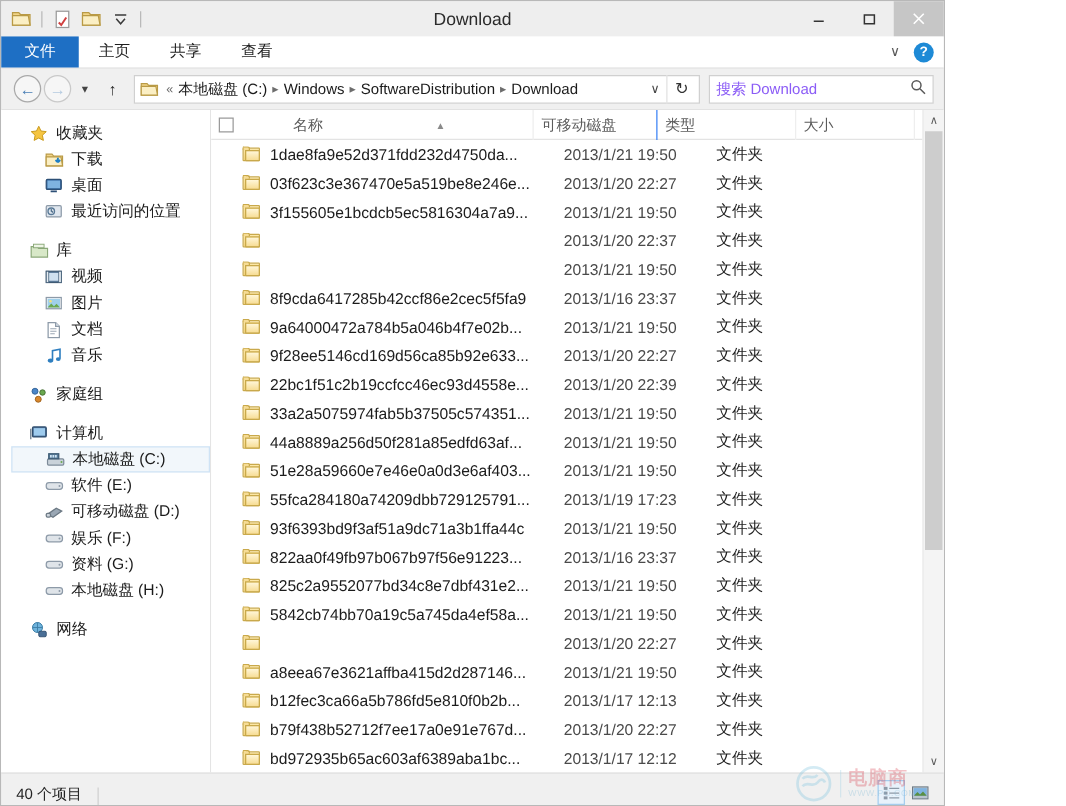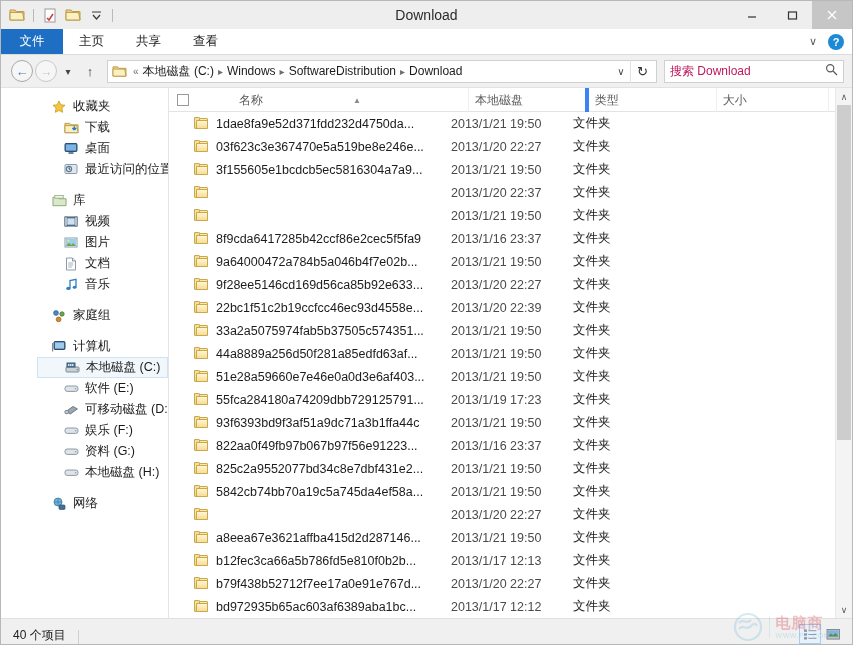--- a/index.html
+++ b/index.html
@@ -7,21 +7,21 @@
     margin: 0; padding: 0;
     width: 853px; height: 645px;
     font-family: "Liberation Sans", "DejaVu Sans", sans-serif;
     font-size: 12px;
     background: #ffffff;
     overflow: hidden;
     -webkit-font-smoothing: antialiased;
   }
   #window {
     position: relative;
-    width: 853px; height: 645px;
+    width: 756px; height: 645px;
     background: #f0f0f0;
     border: 1px solid #b8b8b8;
     display: flex; flex-direction: column;
   }
 
   
   .titlebar {
     height: 28px; flex: 0 0 28px;
     background: #eeeeee;
     display: flex; align-items: center;
@@ -109,38 +109,38 @@
   .refresh-btn {
     width: 24px; height: 23px; border-left: 1px solid #e2e2e2;
     display: flex; align-items: center; justify-content: center;
     color: #333; font-size: 13px;
   }
   .searchbox {
     width: 180px; height: 23px; background: #ffffff;
     border: 1px solid #d0d0d0; margin-left: 5px;
     display: flex; align-items: center; padding: 0 5px;
   }
-  .search-ph { flex: 1; color: #be185d; font-size: 12px; white-space: nowrap; }
+  .search-ph { flex: 1; color: #8b5cf6; font-size: 12px; white-space: nowrap; }
 
   
   .body {
     flex: 1 1 auto; display: flex; min-height: 0;
     background: #ffffff;
     border-top: 1px solid #e2e2e2;
   }
 
   
   .sidebar {
     width: 168px; flex: 0 0 168px;
     background: #ffffff;
     border-right: 1px solid #e4e4e4;
     padding-top: 8px;
     overflow: hidden;
   }
-  .nav-group { margin-bottom: 10px; padding-left: 28px; }
+  .nav-group { margin-bottom: 10px; }
   .nav-row {
     height: 21px; display: flex; align-items: center;
     padding-left: 22px; gap: 6px; color: #1b1b1b; font-size: 12.5px;
     white-space: nowrap;
   }
   .nav-row.child { padding-left: 34px; }
   .nav-row.selected {
     background: #f2f7fb; border: 1px solid #cfe3f5;
     margin-left: 8px; padding-left: 26px; height: 21px;
   }
@@ -152,21 +152,21 @@
     height: 24px; flex: 0 0 24px;
     display: flex; align-items: center;
     border-bottom: 1px solid #e3e3e3;
     background: #ffffff; color: #5b5b5b; font-size: 12px;
   }
   .col-chk { width: 30px; display: flex; align-items: center; justify-content: center; }
   .chkbox { width: 12px; height: 12px; border: 1px solid #9a9a9a; background: #fff; }
   .col { padding-left: 6px; position: relative; height: 24px; line-height: 24px; }
   .col.name { width: 252px; margin-left: 36px; }
   .col.date { width: 125px; border-left: 1px solid #eeeeee; }
-  .col.type { width: 140px; border-left: 4px solid #3b82f6; }
+  .col.type { width: 140px; border-left: 1px solid #3b82f6; }
   .col.size { width: 120px; border-left: 1px solid #eeeeee; }
   .col.tail { flex: 1; border-left: 1px solid #eeeeee; }
   .sort-arrow {
     position: absolute; left: 120px; top: 1px;
     color: #8a8a8a; font-size: 8px;
   }
 
   .rows { flex: 1 1 auto; position: relative; overflow: hidden; }
   .row {
     height: 23px; display: flex; align-items: center;
@@ -543,21 +543,21 @@
 
     <div class="listpane">
       <div class="colheader">
         <div class="col-chk">
           <div class="chkbox"></div>
         </div>
         <div class="col name">
           <span>名称</span>
           <span class="sort-arrow">▲</span>
         </div>
-        <div class="col date">本地磁盘</div>
+        <div class="col date">可移动磁盘</div>
         <div class="col type">类型</div>
         <div class="col size">大小</div>
         <div class="col tail"></div>
       </div>
 
       <div class="rows" id="rows-container">
           <div class="row">
             <div class="cell-name">
               <span class="folder-ico">
                 <span class="back"></span>

